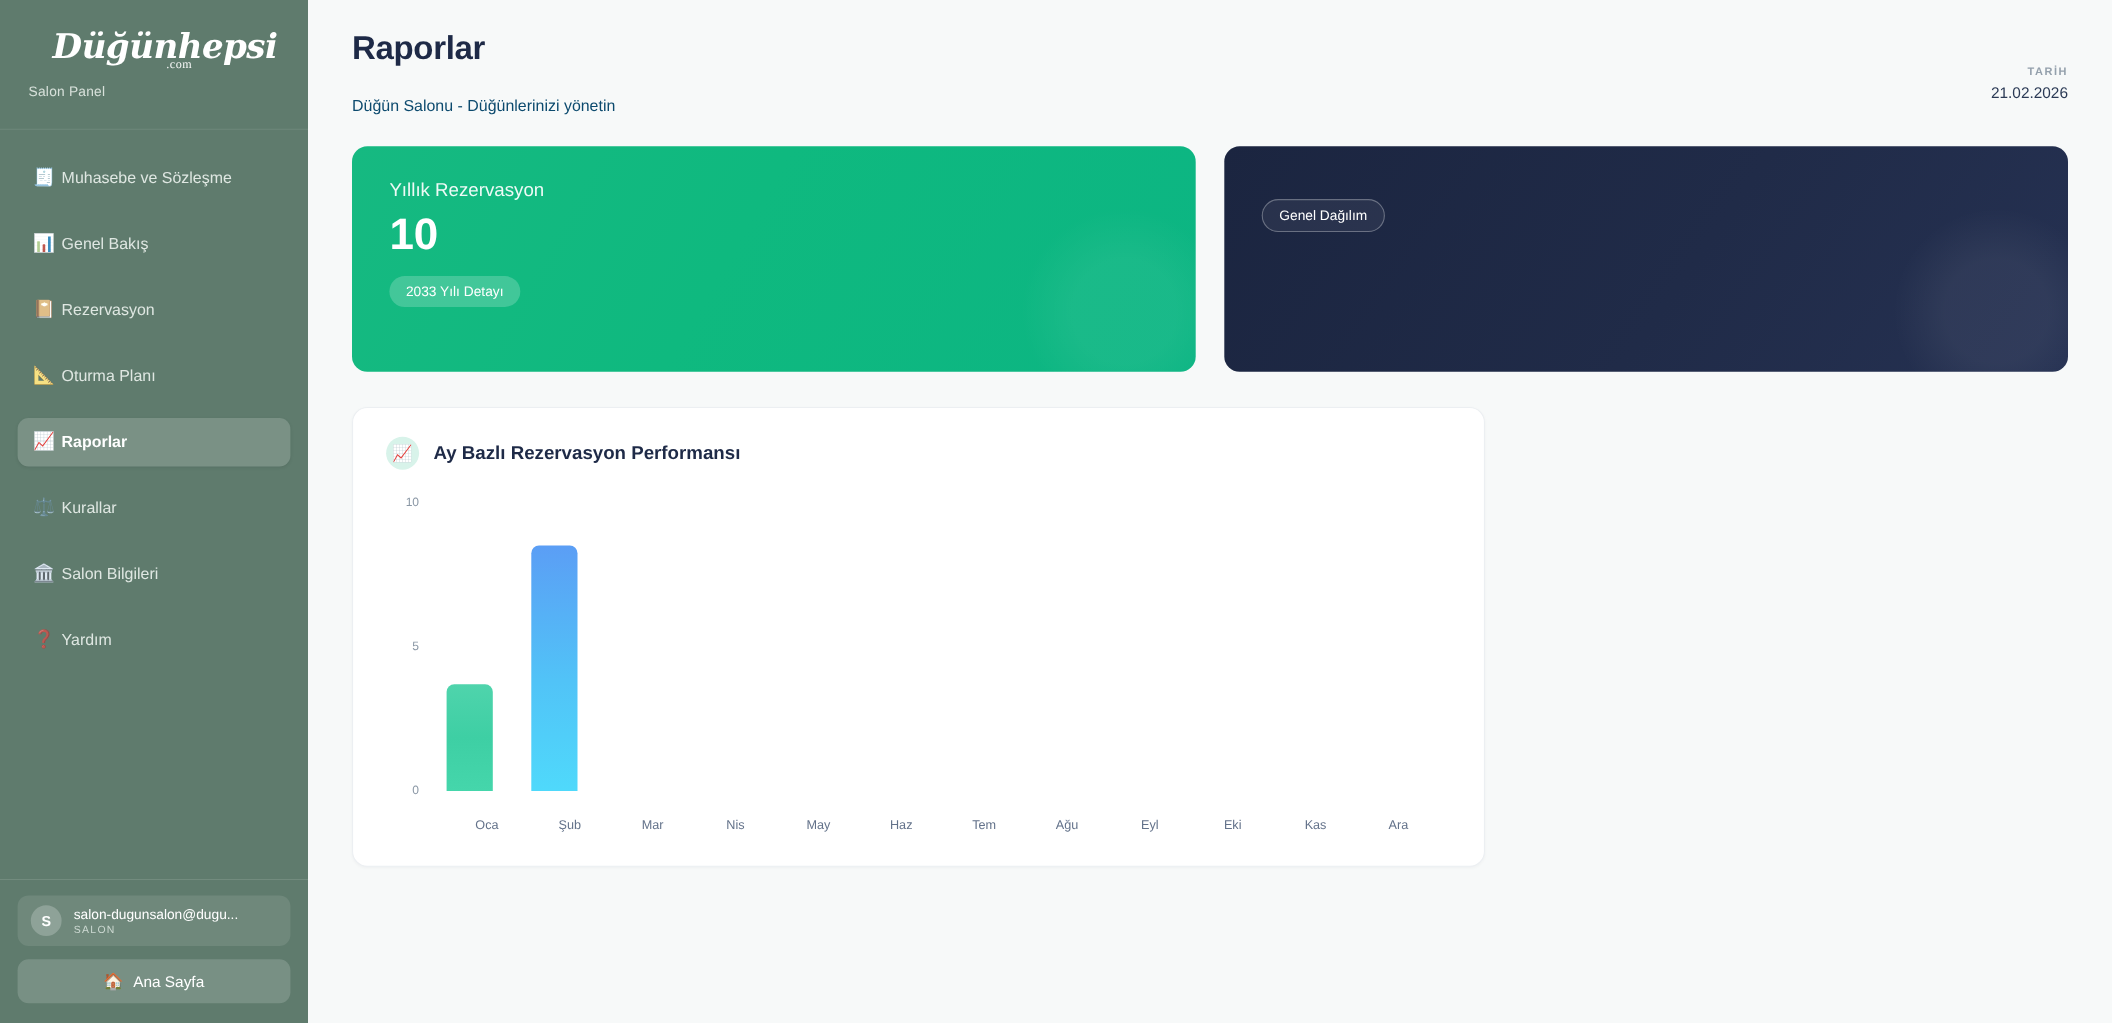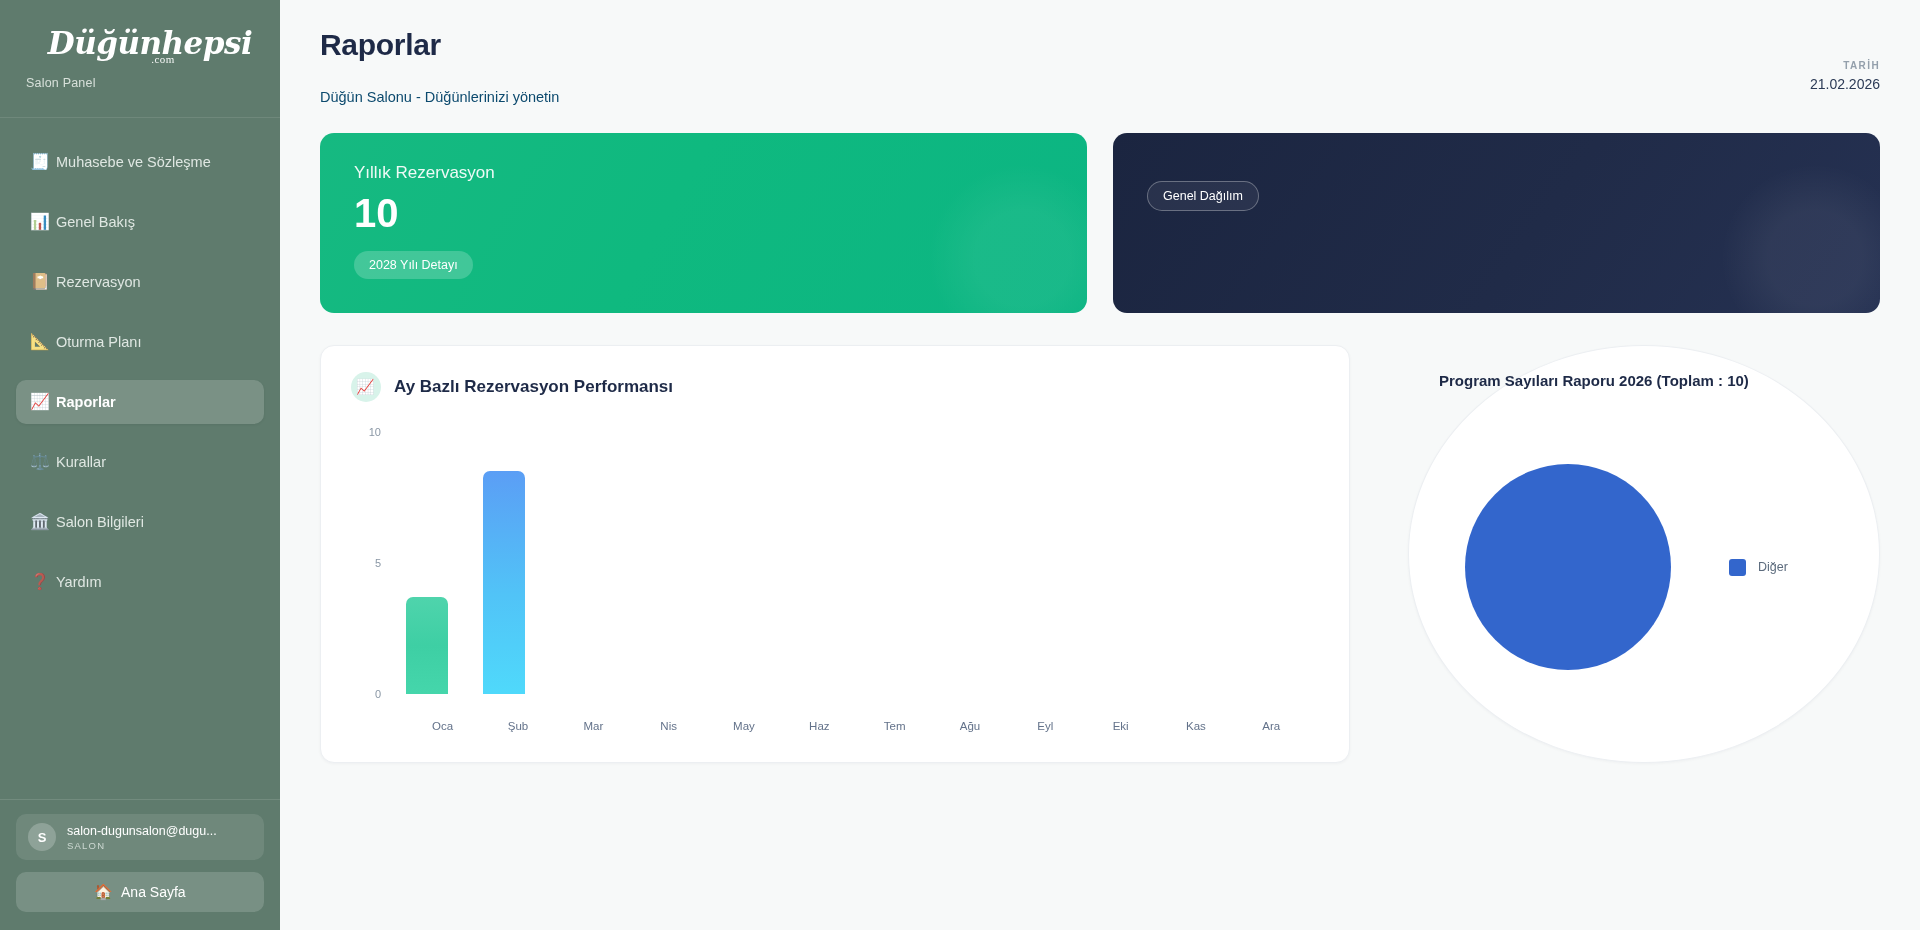--- a/index.html
+++ b/index.html
@@ -125,21 +125,21 @@
   .main { flex: 1 1 auto; padding: 28px 40px 0 40px; position: relative; }
   .page-head { display: flex; justify-content: space-between; align-items: flex-start; }
   .page-title { font-size: 30px; font-weight: bold; color: #1e2a47; letter-spacing: -0.3px; }
   .page-sub { font-size: 14.5px; color: #0c4a6e; margin-top: 27px; }
   .date-wrap { text-align: right; padding-top: 32px; }
   .date-label { font-size: 10px; letter-spacing: 1.4px; color: #94a0ac; font-weight: bold; }
   .date-value { font-size: 14px; color: #2b3a55; font-weight: normal; margin-top: 5px; }
 
   .stat-row { display: flex; gap: 26px; margin-top: 28px; }
   .stat-card {
-    flex: 1 1 0; height: 180px;
+    flex: 1 1 0; height: 205px;
     border-radius: 14px;
     padding: 30px 34px;
     position: relative; overflow: hidden;
     cursor: pointer;
   }
   .stat-card.green { background: linear-gradient(120deg,#16b981 0%,#0fb97f 45%,#0cb583 100%); }
   .stat-card.dark  { background: linear-gradient(125deg,#1b2540 0%,#202b48 55%,#253152 100%); }
   .stat-card .deco {
     position: absolute; right: -30px; bottom: -40px;
     width: 190px; height: 190px; border-radius: 50%;
@@ -281,21 +281,21 @@
       </div>
     </div>
 
     <div class="stat-row">
       <div class="stat-card green">
         <div class="deco"></div>
         <div class="stat-label">Yıllık Rezervasyon</div>
         <div class="stat-value">
           <span>10</span>
         </div>
-        <span class="stat-badge">2028 Yılı Detayı</span>
+        <span class="stat-badge">2033 Yılı Detayı</span>
       </div>
 
       <div class="stat-card dark">
         <div class="deco"></div>
         <span class="stat-badge outline">Genel Dağılım</span>
       </div>
     </div>
 
     <div class="chart-row">
 
@@ -339,28 +339,16 @@
               <div class="xlabel">Tem</div>
               <div class="xlabel">Ağu</div>
               <div class="xlabel">Eyl</div>
               <div class="xlabel">Eki</div>
               <div class="xlabel">Kas</div>
               <div class="xlabel">Ara</div>
             </div>
         </div>
       </section>
 
-      <section class="panel pie">
-        <div class="panel-title plain">Program Sayıları Raporu 2026 (Toplam : 10)</div>
-        <div class="pie-wrap">
-          <div class="pie" id="pie" style="background: rgb(51, 102, 204);"></div>
-          <div class="legend" id="legend">
-              <div class="legend-item">
-                <span class="legend-swatch" style="background: rgb(51, 102, 204);"></span>
-                <span class="legend-text">Diğer</span>
-              </div>
-            </div>
-        </div>
-      </section>
 
     </div>
   </main>
 </div>
 
 </body></html>

